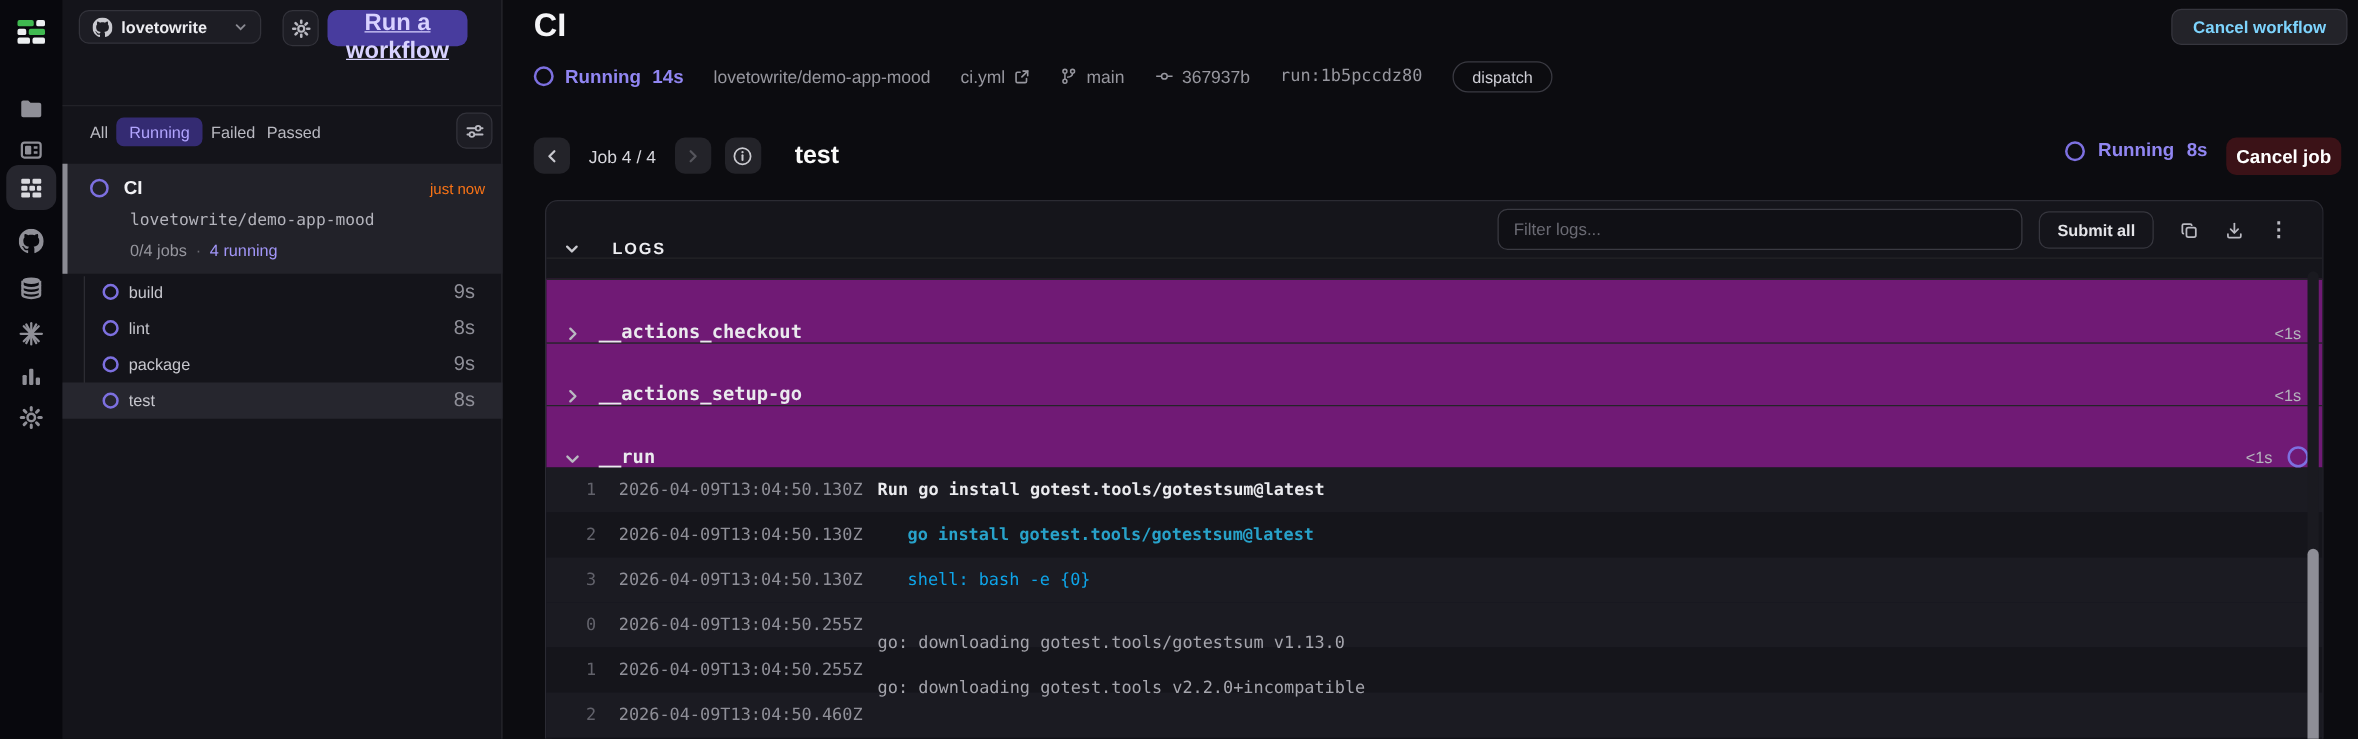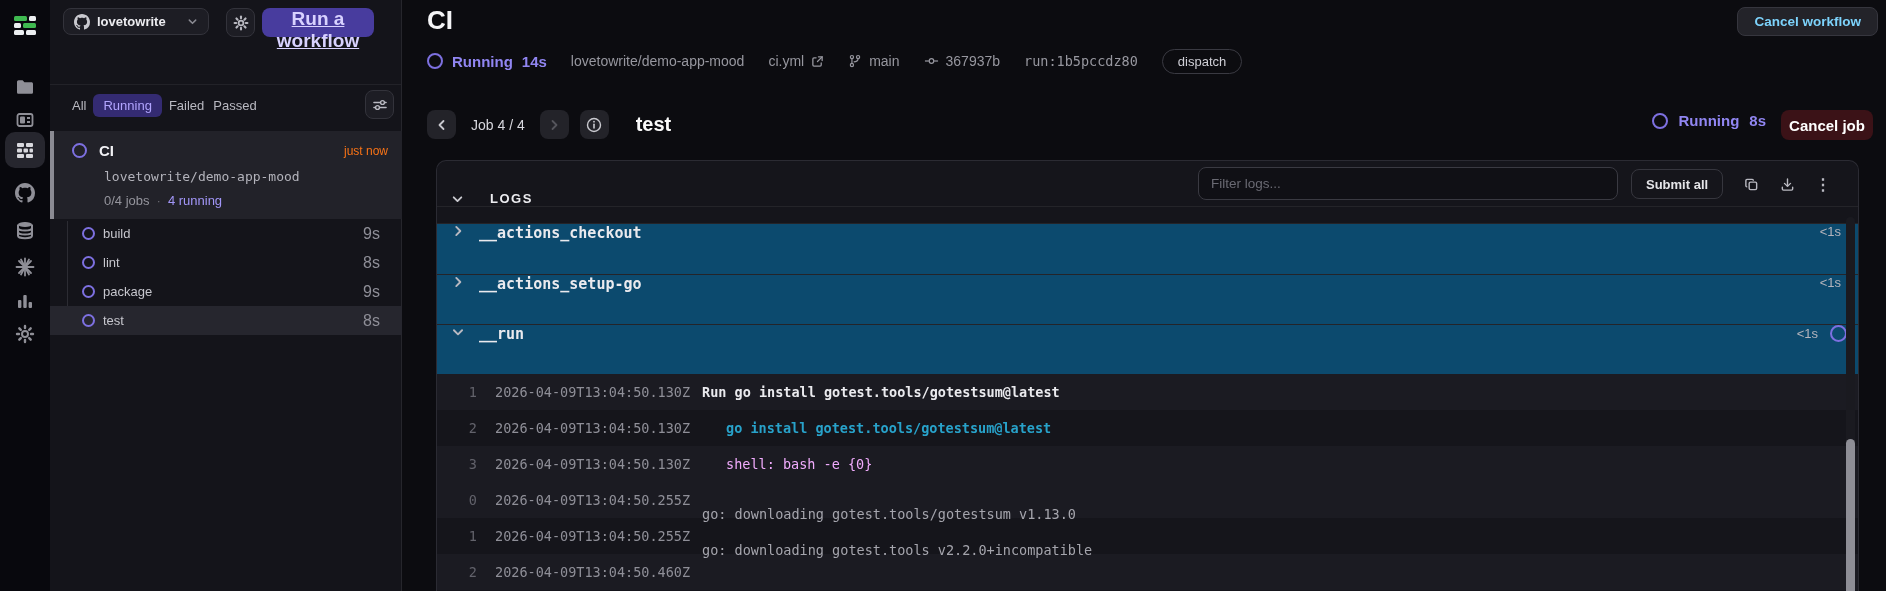--- a/index.html
+++ b/index.html
@@ -102,40 +102,40 @@
     font-size:13.5px; padding:0 12px; outline:none; }
   .filter-input::placeholder { color:#6a6a73; }
   .expand-btn { position:absolute; left:1194px; top:8px; height:30px; background:transparent;
     border:1px solid #36363e; border-radius:8px; color:#e4e4e8; font-size:13px;
     font-weight:bold; padding:0 14px; cursor:pointer; font-family:"Liberation Sans",sans-serif; }
   .tool-icon { position:absolute; top:9px; width:28px; height:28px; border:none;
     background:transparent; color:#b9b9c1; display:flex; align-items:center;
     justify-content:center; cursor:pointer; }
 
   .sections { margin-top:16px; }
-  .section-row { height:50px; background:#0c4a6e; border-top:1px solid #242429;
-    display:flex; align-items:flex-start; padding:0 17px 0 10px; cursor:pointer; }
+  .section-row { height:50px; background:#701a75; border-top:1px solid #242429;
+    display:flex; align-items:flex-end; padding:0 17px 0 10px; cursor:pointer; }
   .section-row:first-child { height:51px; }
   .section-chevron { color:#b9b9c1; width:22px; display:flex; justify-content:center; }
   .section-name { font-size:15px; font-weight:bold; color:#eaeaee; margin-left:10px; }
   .section-dur { margin-left:auto; font-size:13px; color:#b4b4bc; }
   .section-right { margin-left:auto; display:flex; align-items:center; gap:12px; margin-right:-6px; }
   .section-right .section-dur { margin-left:0; }
 
   .log-lines { }
   .log-row { height:36px; display:flex; align-items:center;
     font-family:"DejaVu Sans Mono", monospace; font-size:13.5px; }
   .log-row.zl { background:#1b1b22; }
   .log-row.zd { background:#15151b; }
   .ln { width:40px; text-align:right; color:#62626b; flex:none; }
   .ts { margin-left:18px; color:#8f8f98; flex:none; }
   .msg { margin-left:12px; white-space:pre; }
   .msg.command { color:#eaeaee; font-weight:bold; }
   .msg.highlight { color:#28a2ca; font-weight:bold; padding-left:24px; }
-  .msg.muted { color:#f0abfc; padding-left:24px; }
+  .msg.muted { color:#0ea5e9; padding-left:24px; }
   .msg.plain { color:#a5a5ad;margin-top:27px; }
 
   .v-scroll-track { position:absolute; right:3px; top:56px; bottom:0; width:9px;
     background:#1a1a20; border-radius:5px; }
   .v-scroll-thumb { position:absolute; right:3px; top:278px; width:9px; height:222px;
     background:#8e8e96; border-radius:5px; cursor:grab; }
 </style>
 </head>
 <body>
 

